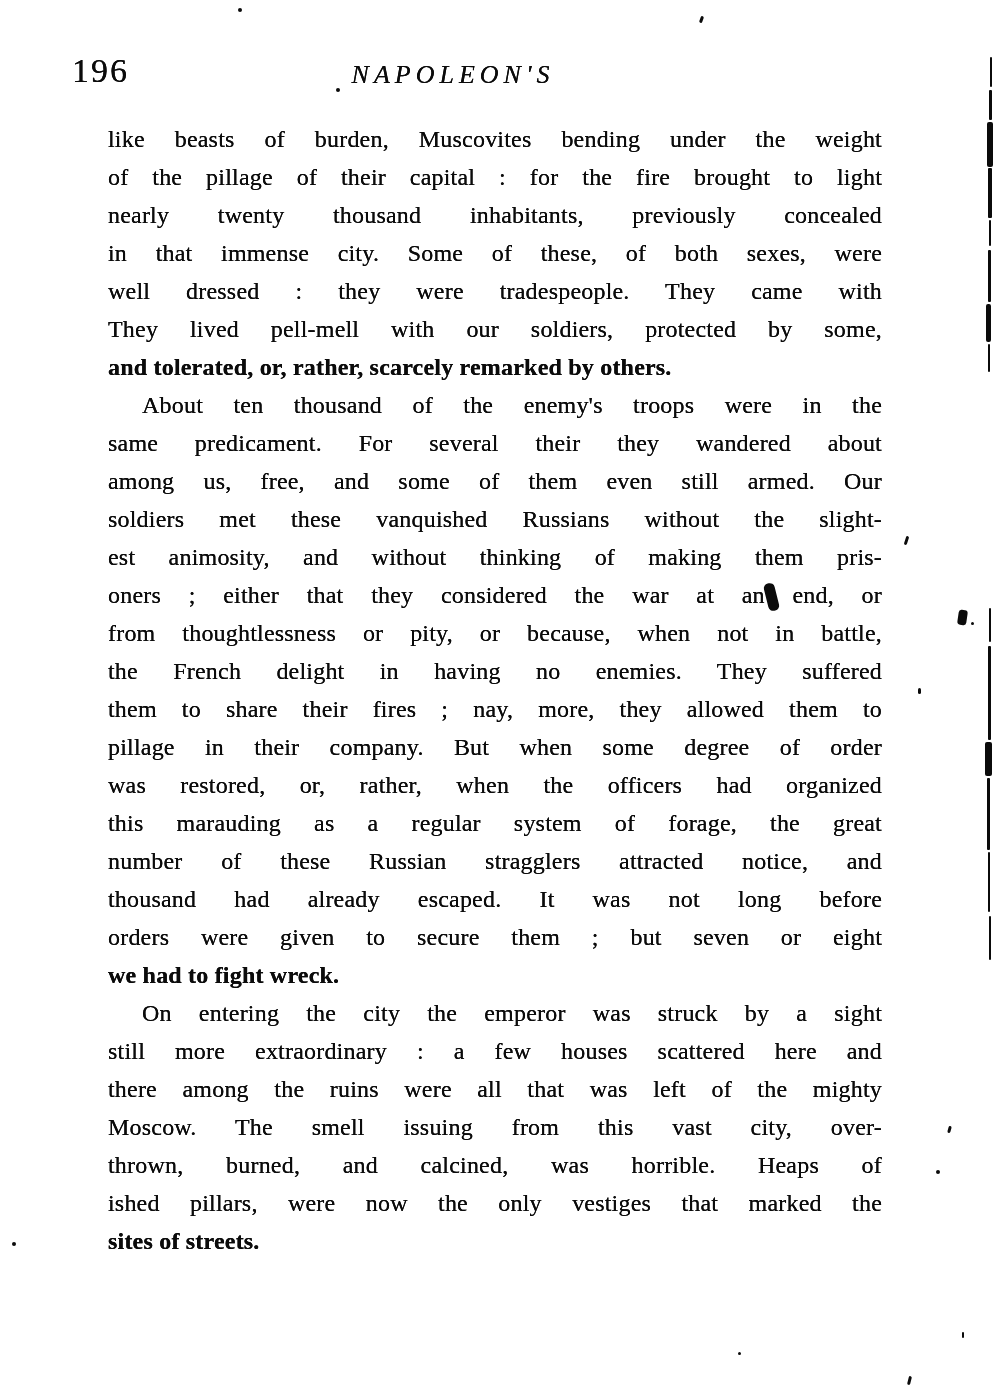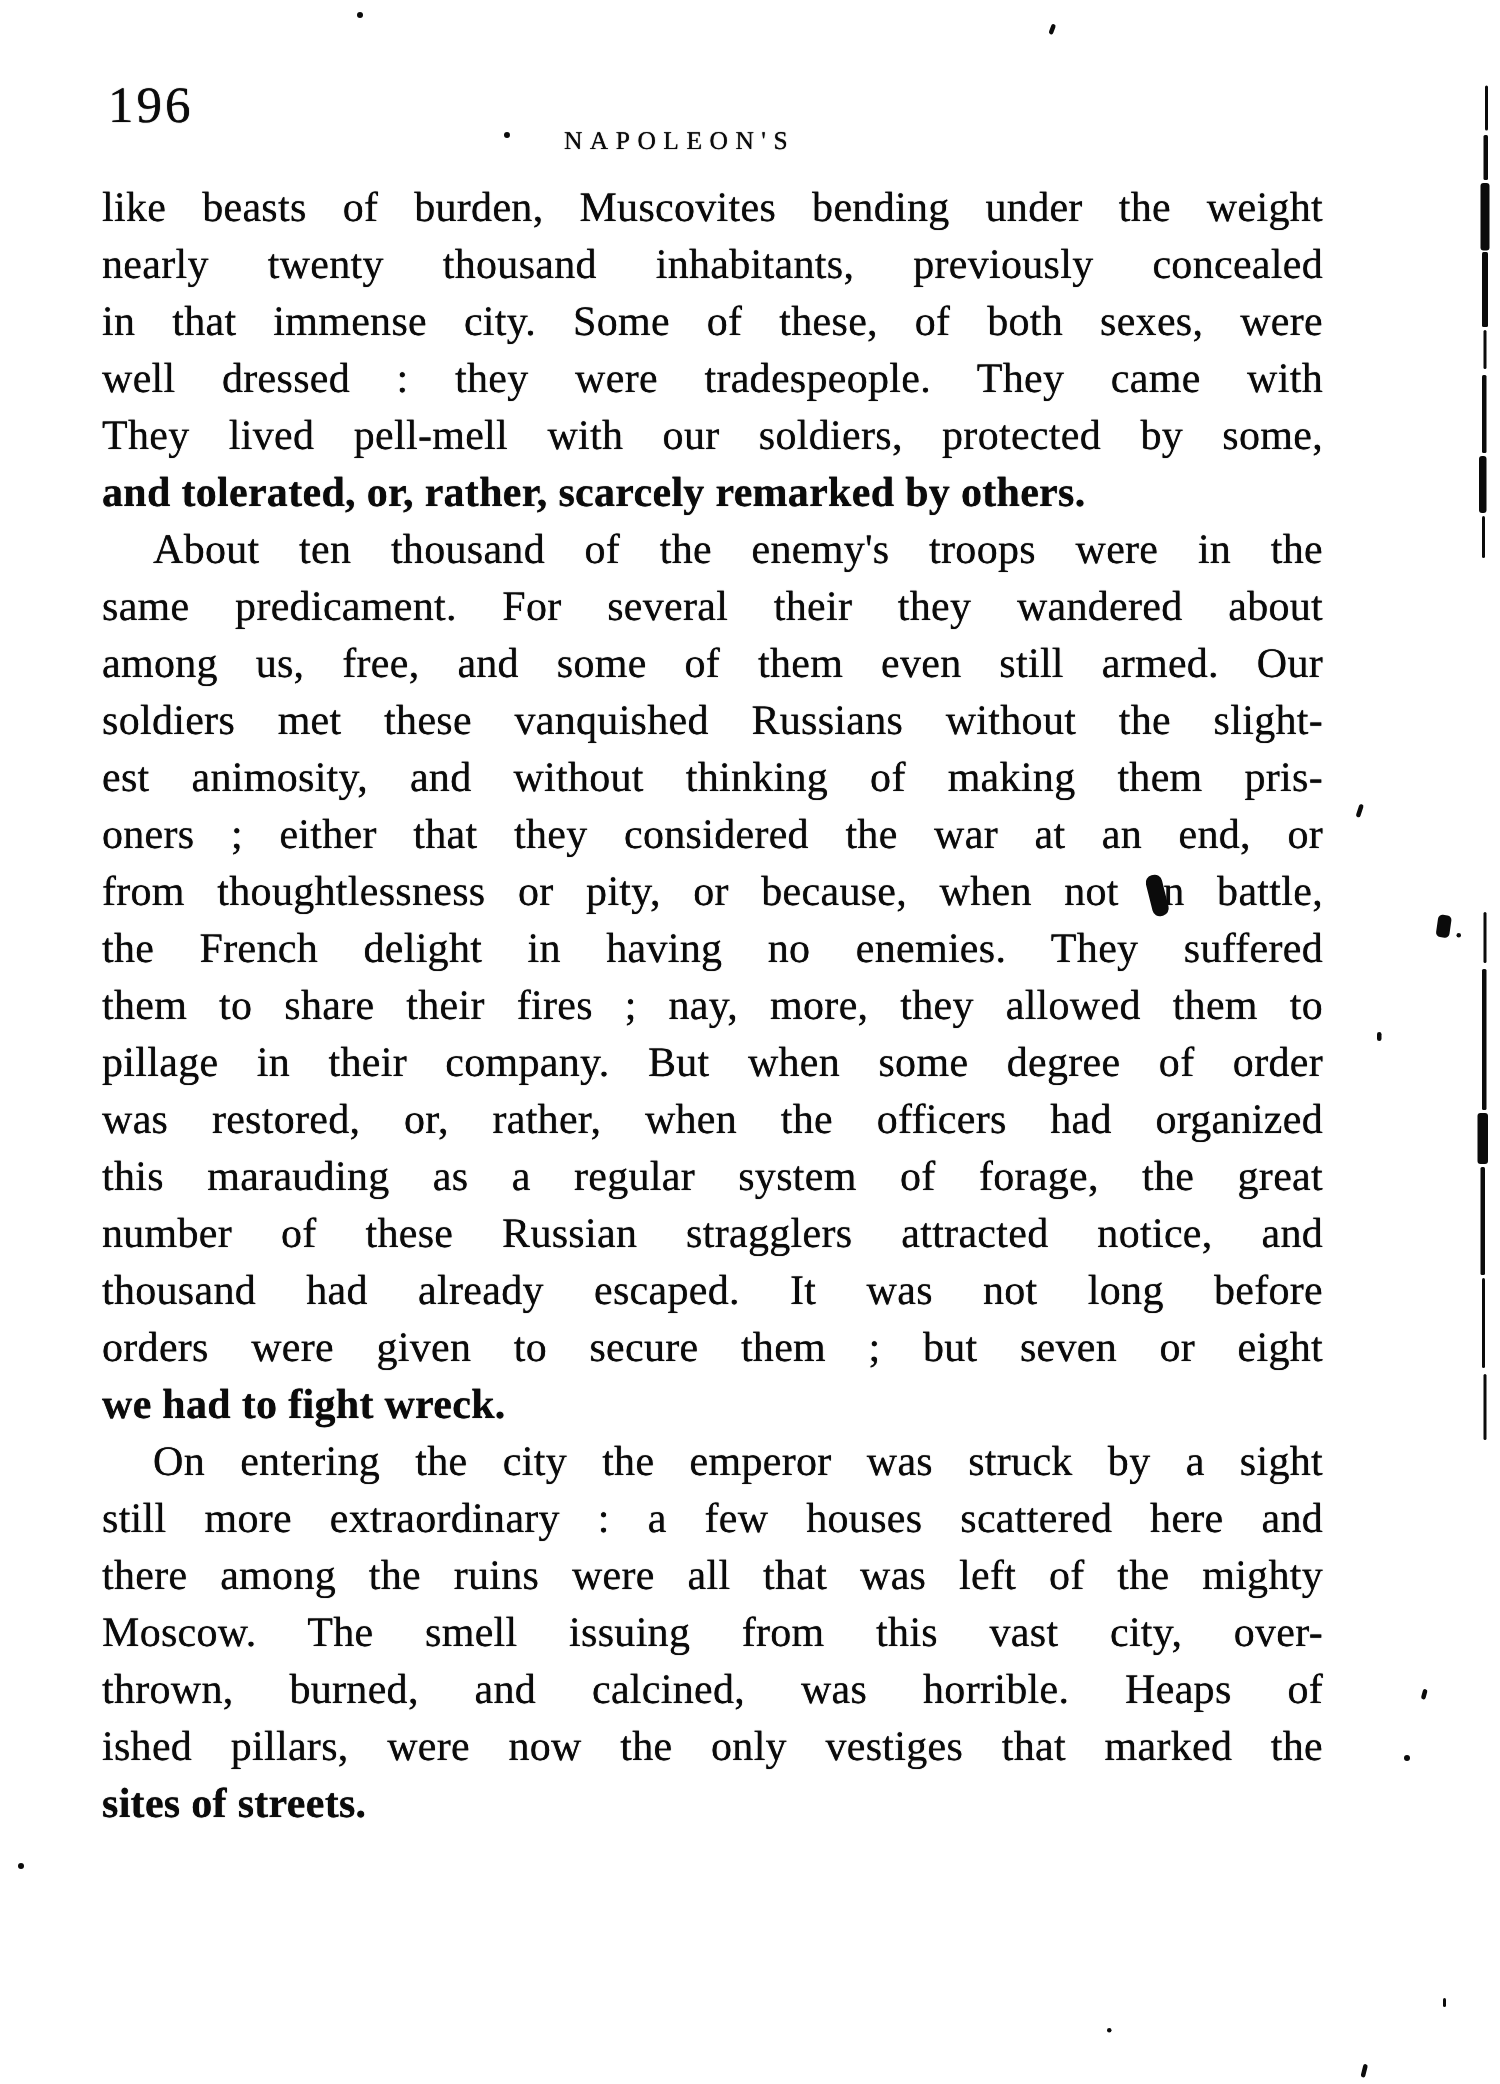--- a/index.html
+++ b/index.html
@@ -16,49 +16,50 @@
     background:var(--paper); overflow:hidden;
   }
   .page-number {
     position:absolute; left:72px; top:52px;
     font-size:34px; letter-spacing:2px;
     text-shadow:0 0 0.6px var(--ink);
   }
   .running-title {
     position:absolute; left:68px; top:60px; width:814px;
     text-align:center; transform:translateX(-22px);
-    font-size:17px; letter-spacing:5px;
+    font-style:italic; font-size:26px; letter-spacing:5px;
     text-shadow:0 0 0.6px var(--ink);
-    margin-top:24px;
   }
   .text-block {
     position:absolute; left:68px; top:120px; width:814px;
   }
   .line {
-    font-size:28px; line-height:38px;
+    font-size:24px; line-height:38px;
     text-align:justify; text-align-last:justify;
     text-shadow:0 0 0.5px var(--ink);
     letter-spacing:0.2px;
+    margin-left:40px;
   }
   .line.ragged { text-align-last:left;font-weight:bold; }
   .line.indent { text-indent:34px; }
   .mark { position:absolute; background:var(--ink); }
 </style>
 </head>
 <body>
 
 <div class="page">
 
   <span class="page-number">196</span>
 
   <span class="running-title">NAPOLEON'S</span>
 
   <main class="text-block" id="text-block">
       <div>
         <div class="line">like beasts of burden, Muscovites bending under the weight</div>
+        <div class="line">of the pillage of their capital : for the fire brought to light</div>
         <div class="line">nearly twenty thousand inhabitants, previously concealed</div>
         <div class="line">in that immense city.  Some of these, of both sexes, were</div>
         <div class="line">well dressed : they were tradespeople.  They came with</div>
         <div class="line">They lived pell-mell with our soldiers, protected by some,</div>
         <div class="line ragged">and tolerated, or, rather, scarcely remarked by others.</div>
       </div>
       <div>
         <div class="line indent">About ten thousand of the enemy's troops were in the</div>
         <div class="line">same predicament.  For several their they wandered about</div>
         <div class="line">among us, free, and some of them even still armed.  Our</div>

